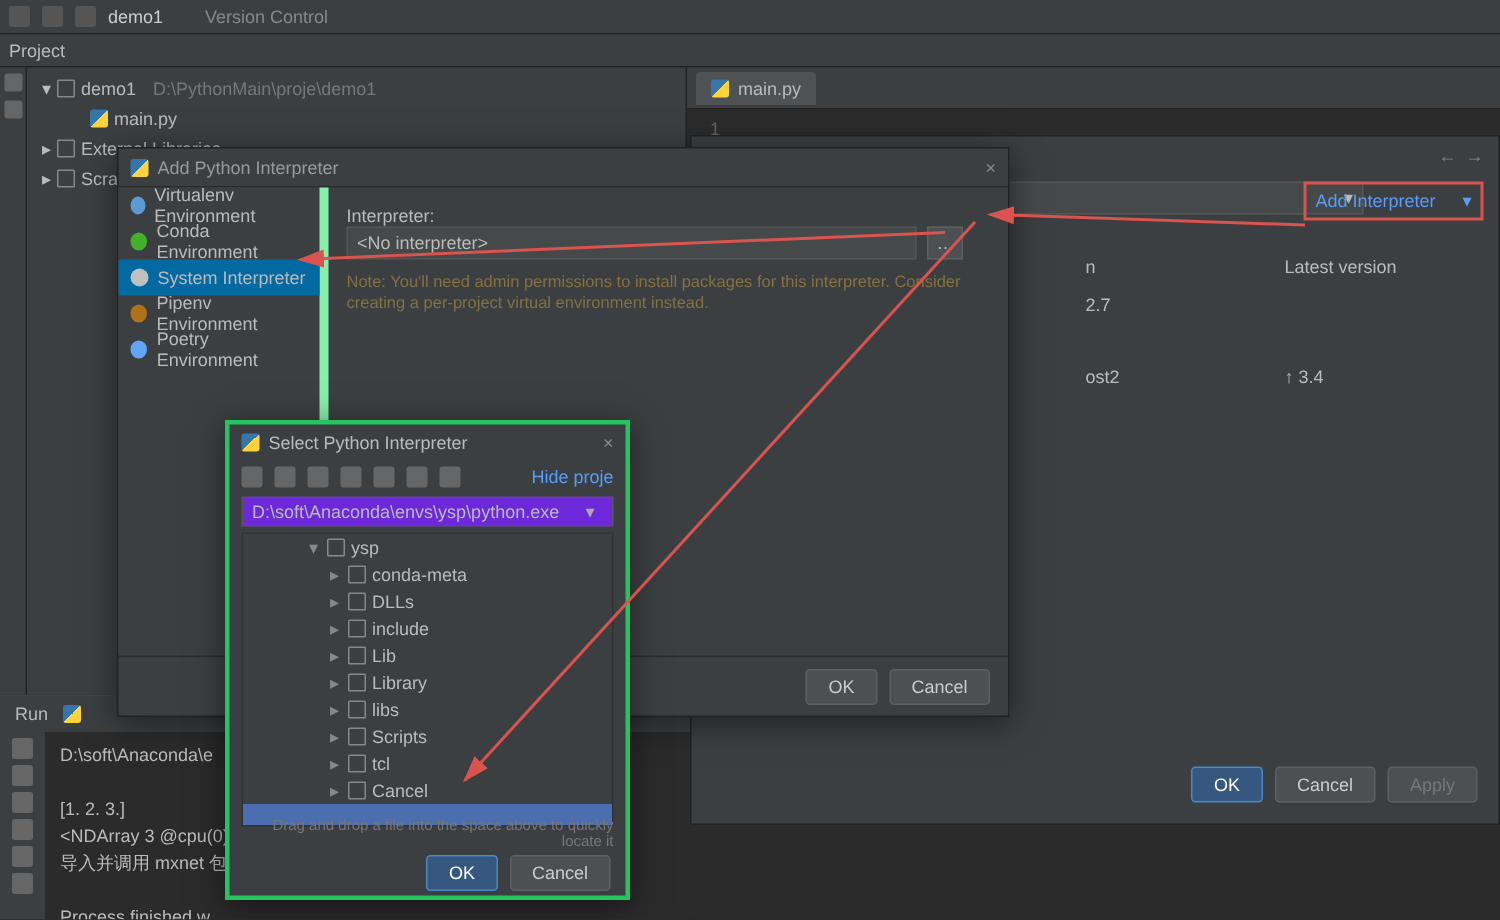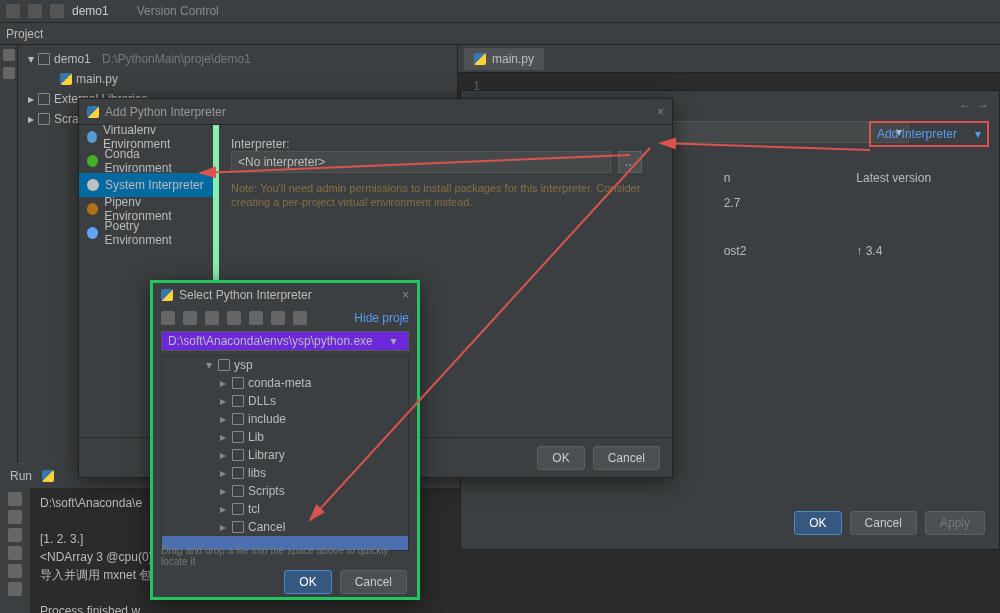--- a/index.html
+++ b/index.html
@@ -70,21 +70,21 @@
 .dlg2 .tools{height:22px;display:flex;align-items:center;gap:8px;padding:0 8px}
 .dlg2 .tools .ic{width:14px;height:14px;background:#666;border-radius:2px}
 .dlg2 .tools .hide{margin-left:auto;color:#589df6;cursor:pointer}
 .dlg2 .path{margin:2px 8px;height:20px;background:#6d28d9;border:1px solid #555;display:flex;align-items:center}
 .dlg2 .path span{padding:0 6px;color:#bbb;flex:1}
 .dlg2 .path .dd{width:18px;text-align:center;color:#aaa;cursor:pointer}
 .dlg2 .ftree{position:absolute;left:8px;right:8px;top:72px;bottom:46px;overflow:hidden;border:1px solid #323232;background:#3c3f41}
 .dlg2 .fr{display:flex;align-items:center;height:18px;gap:4px;font-size:11px;cursor:pointer}
 .dlg2 .fr.sel{background:#4b6eaf;color:#fff}
 .dlg2 .fr .ar{width:10px;text-align:center;color:#888}
-.dlg2 .hint{position:absolute;left:8px;right:8px;bottom:30px;font-size:10px;color:#777;text-align:left}
+.dlg2 .hint{position:absolute;left:8px;right:8px;bottom:30px;font-size:10px;color:#777;text-align:right}
 .dlg2 .foot{position:absolute;left:0;right:0;bottom:0;height:30px;display:flex;align-items:center;justify-content:flex-end;gap:8px;padding:0 10px}
 .redbox{border:2px solid #d9534f}
 svg.arrows{position:absolute;left:0;top:0;pointer-events:none}
 </style>
 </head>
 <body>
 
 <div class="topbar">
   <div class="tg"></div>
   <div class="tg"></div>

